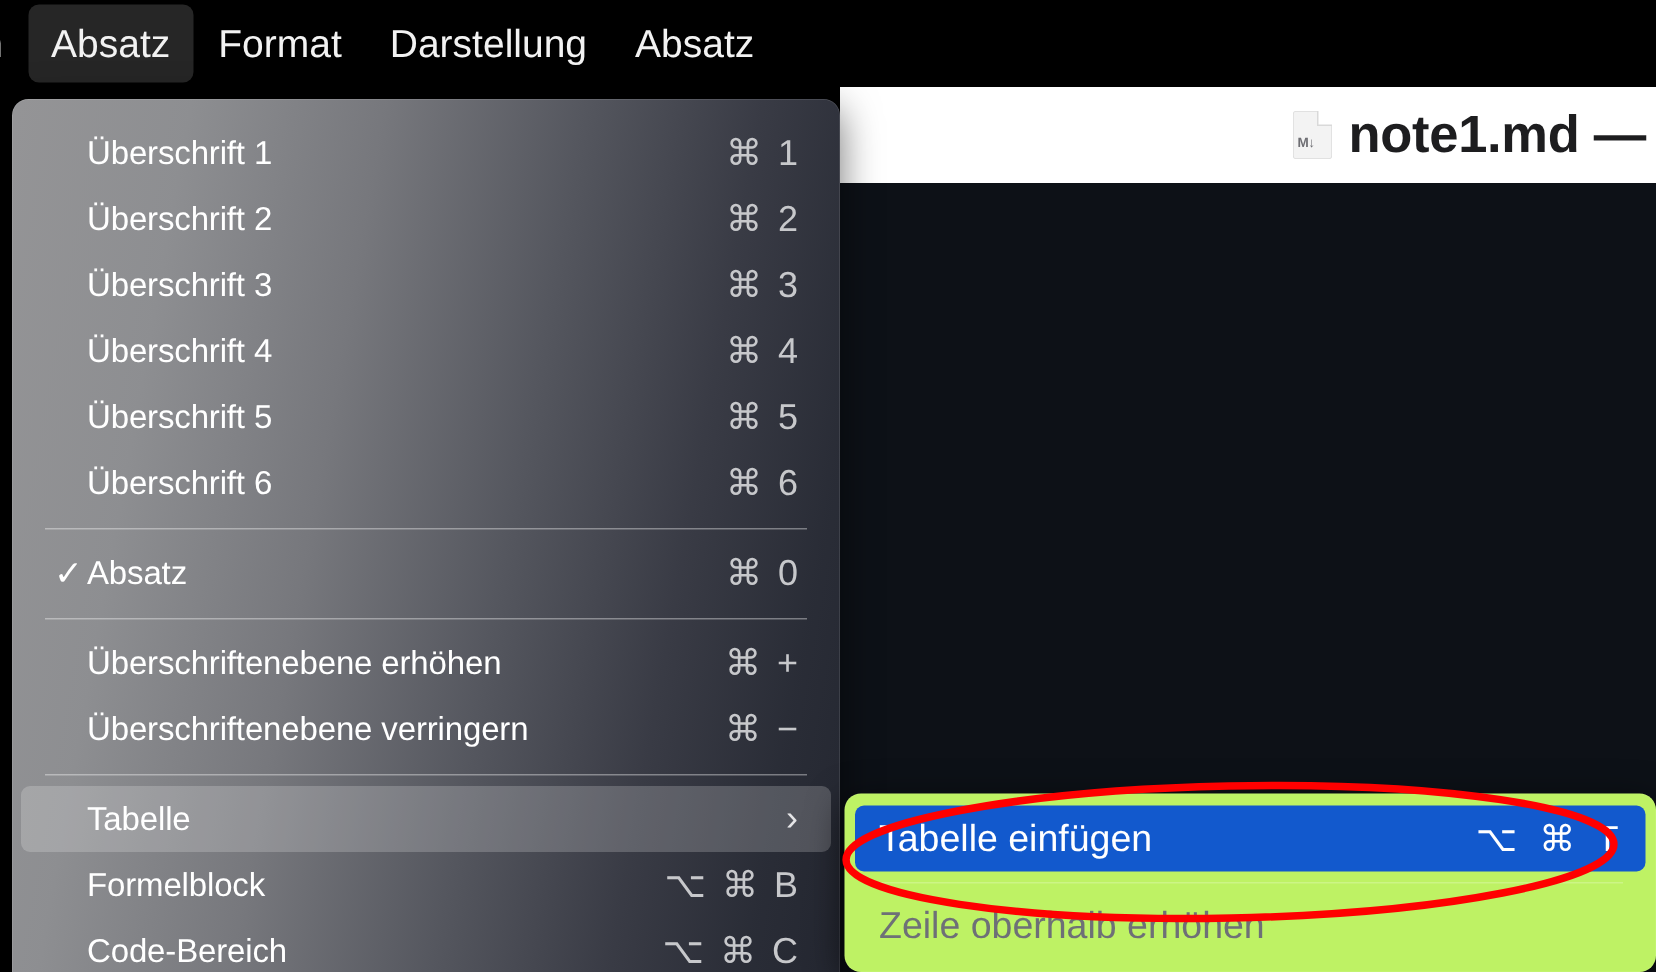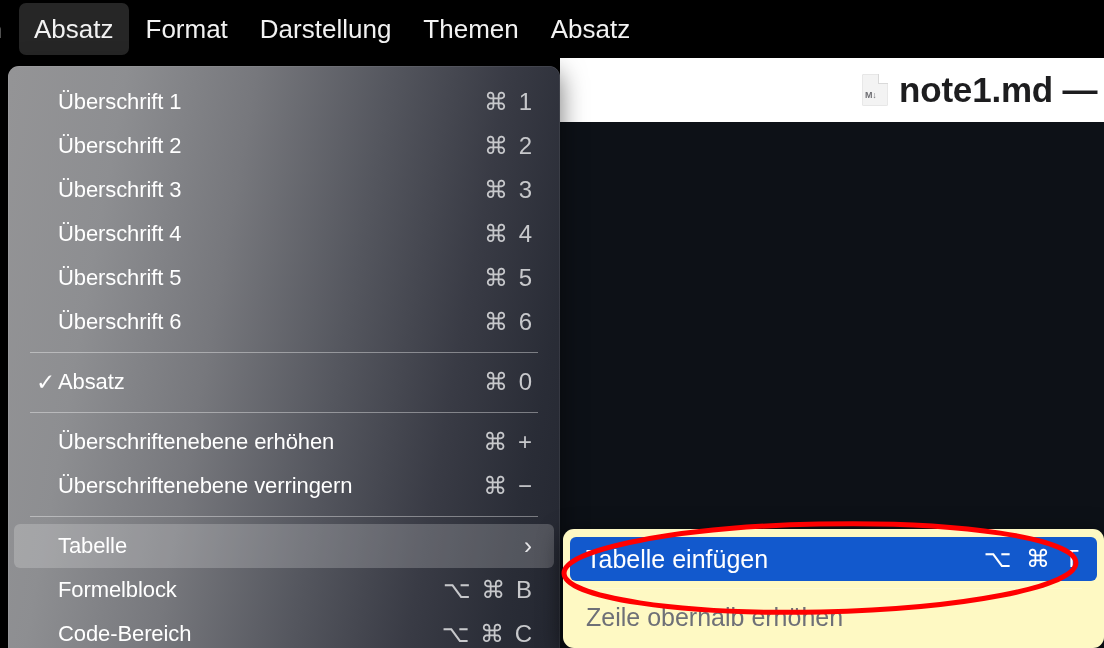--- a/index.html
+++ b/index.html
@@ -179,21 +179,21 @@
     margin: 8px 22px 7px 22px;
     background: rgba(255,255,255,0.38);
   }
 
   
   .submenu {
     position: absolute;
     left: 563px; top: 529px;
     width: 541px; height: 119px;
     border-radius: 11px;
-    background: #fef9c3;
+    background: #bef264;
     box-shadow: 0 6px 24px rgba(0,0,0,0.6),
                 0 0 0 0.5px rgba(255,255,255,0.10) inset;
     overflow: hidden;
     z-index: 20;
     padding-top: 8px;
     box-sizing: border-box;
   }
   .sub-row {
     position: relative;
     display: flex;
@@ -252,21 +252,20 @@
     </div>
     <div class="editor-area"></div>
   </div>
 
   <div class="menubar">
     <div class="menubar-items" id="menubar-items">
         <div class="mb-item truncated">n</div>
         <div class="mb-item active">Absatz</div>
         <div class="mb-item">Format</div>
         <div class="mb-item">Darstellung</div>
-        <div class="mb-item">Themen</div>
         <div class="mb-item">Absatz</div>
       </div>
   </div>
 
   <div class="menu-panel">
     <div class="menu-top-pad"></div>
     <div id="menu-body">
         <div class="menu-row">
           <span class="check"></span>
           <span class="label">Überschrift 1</span>

